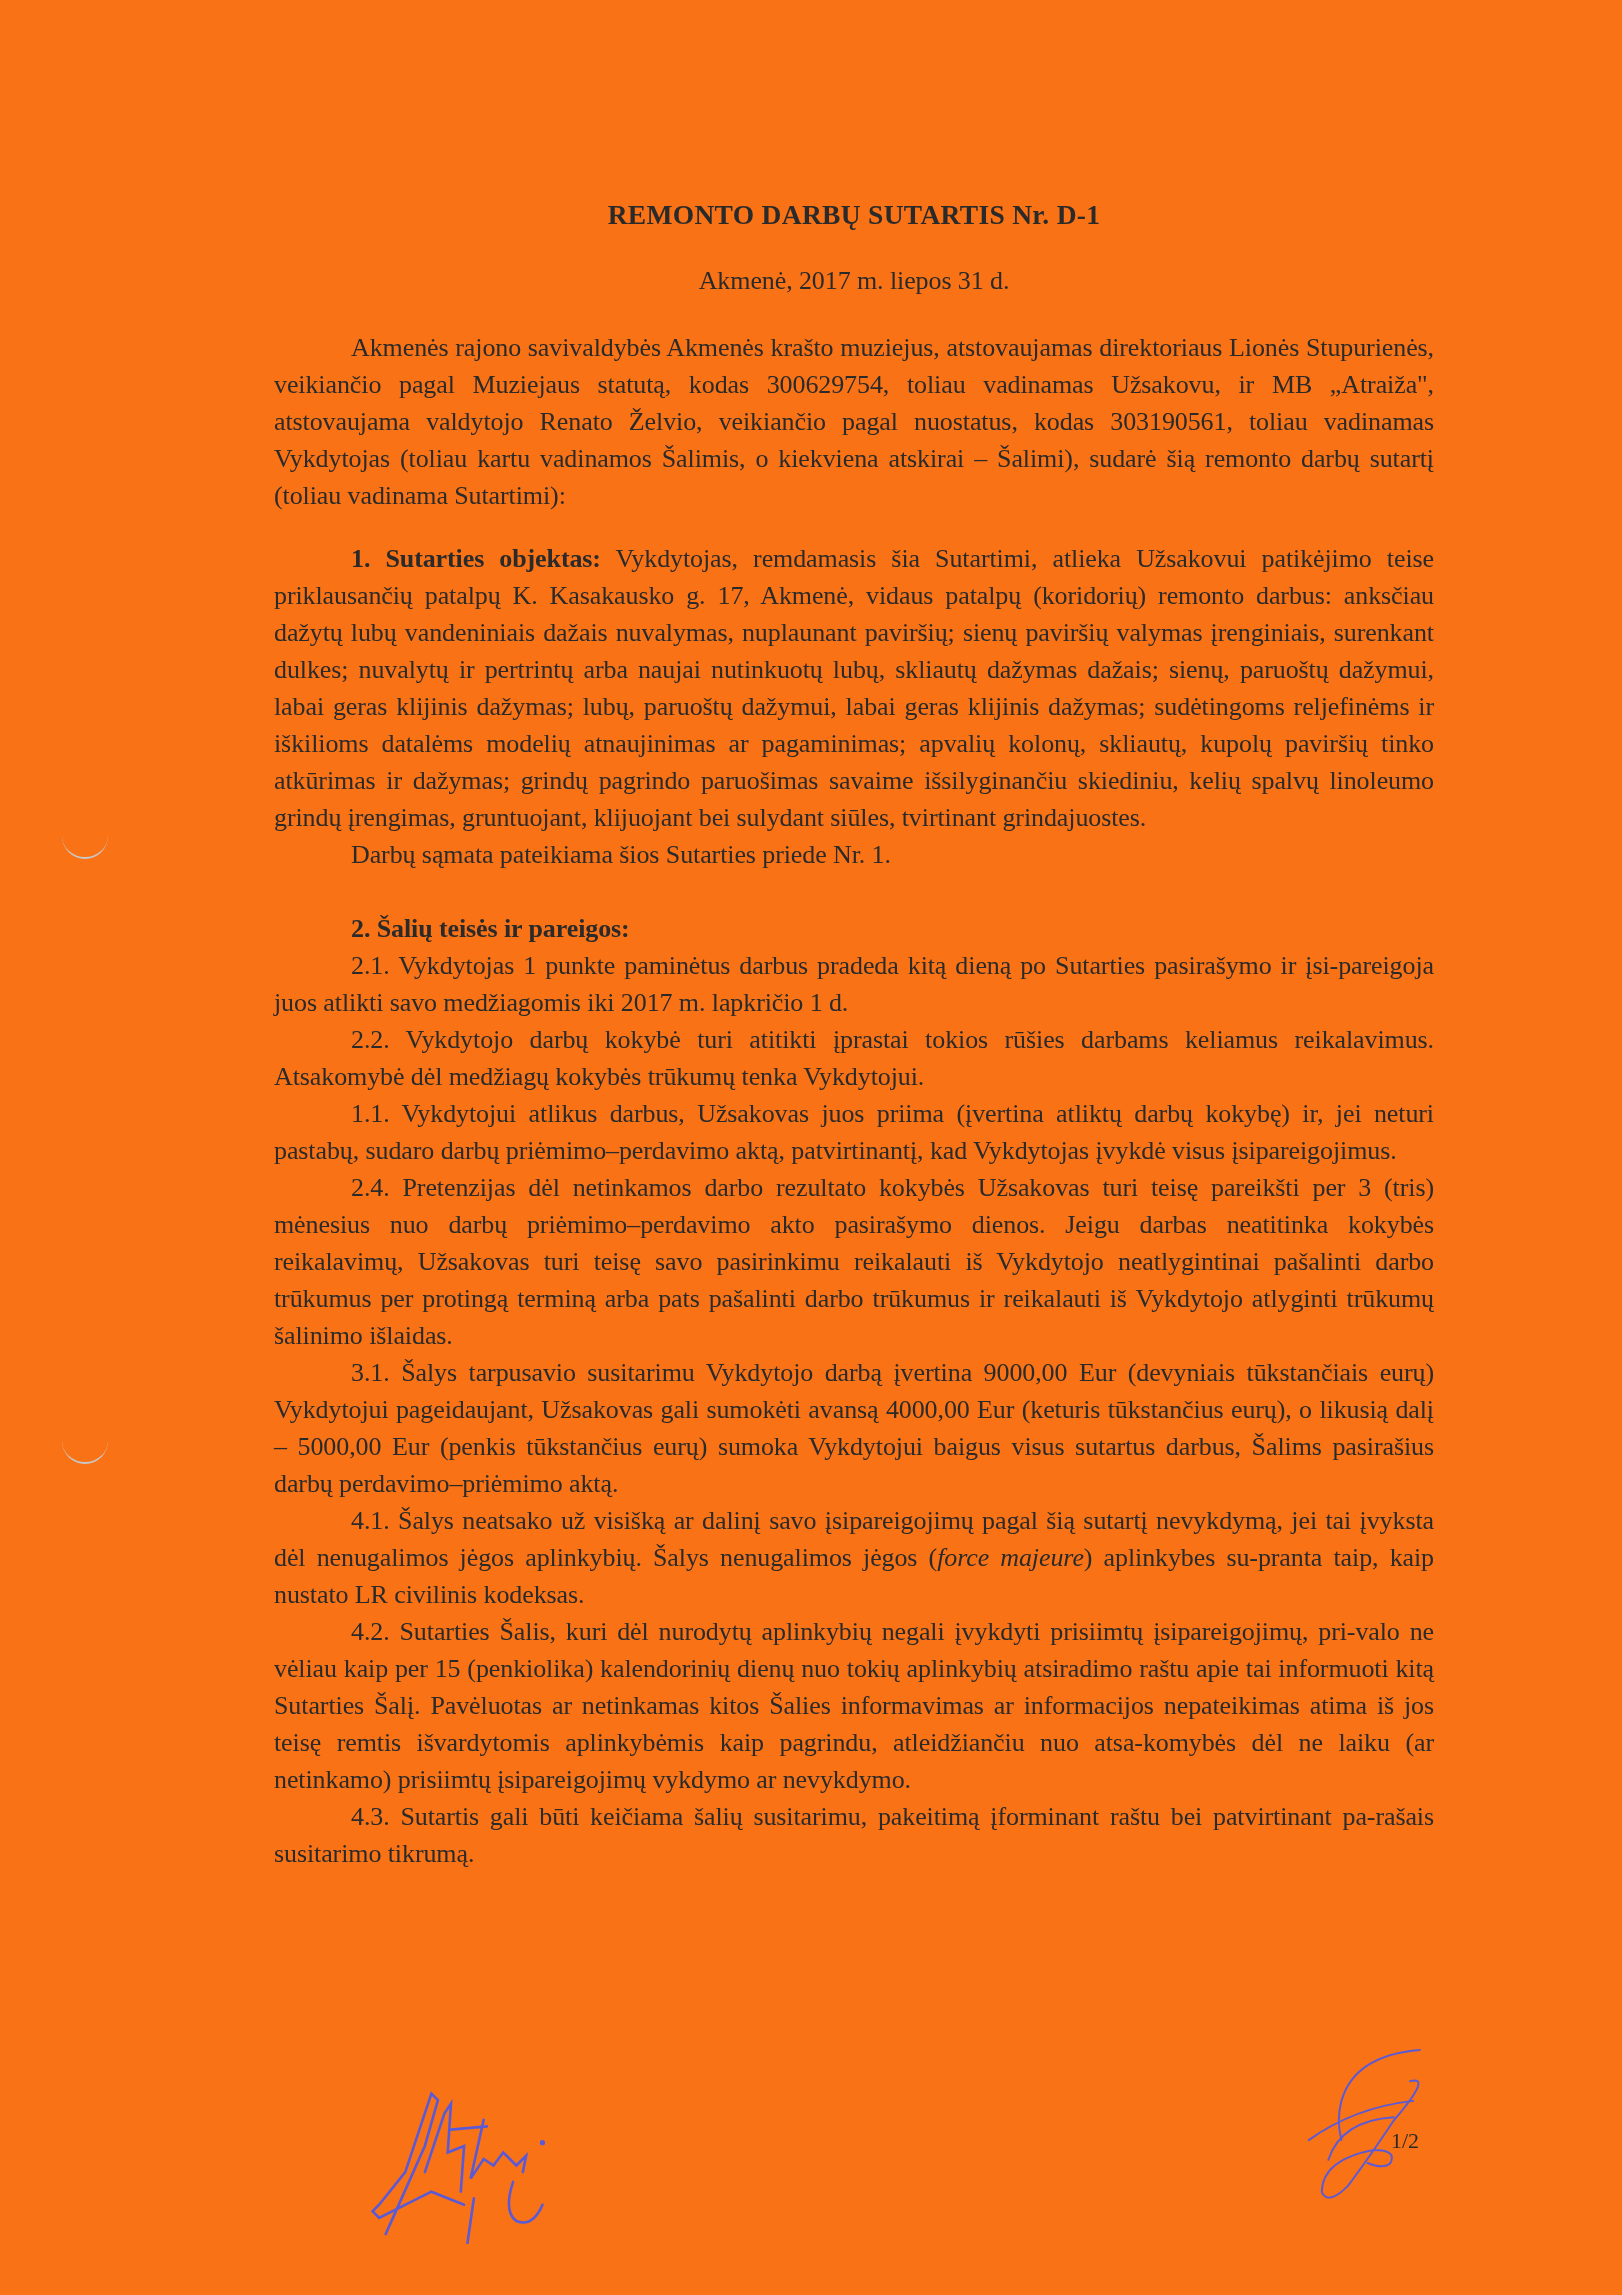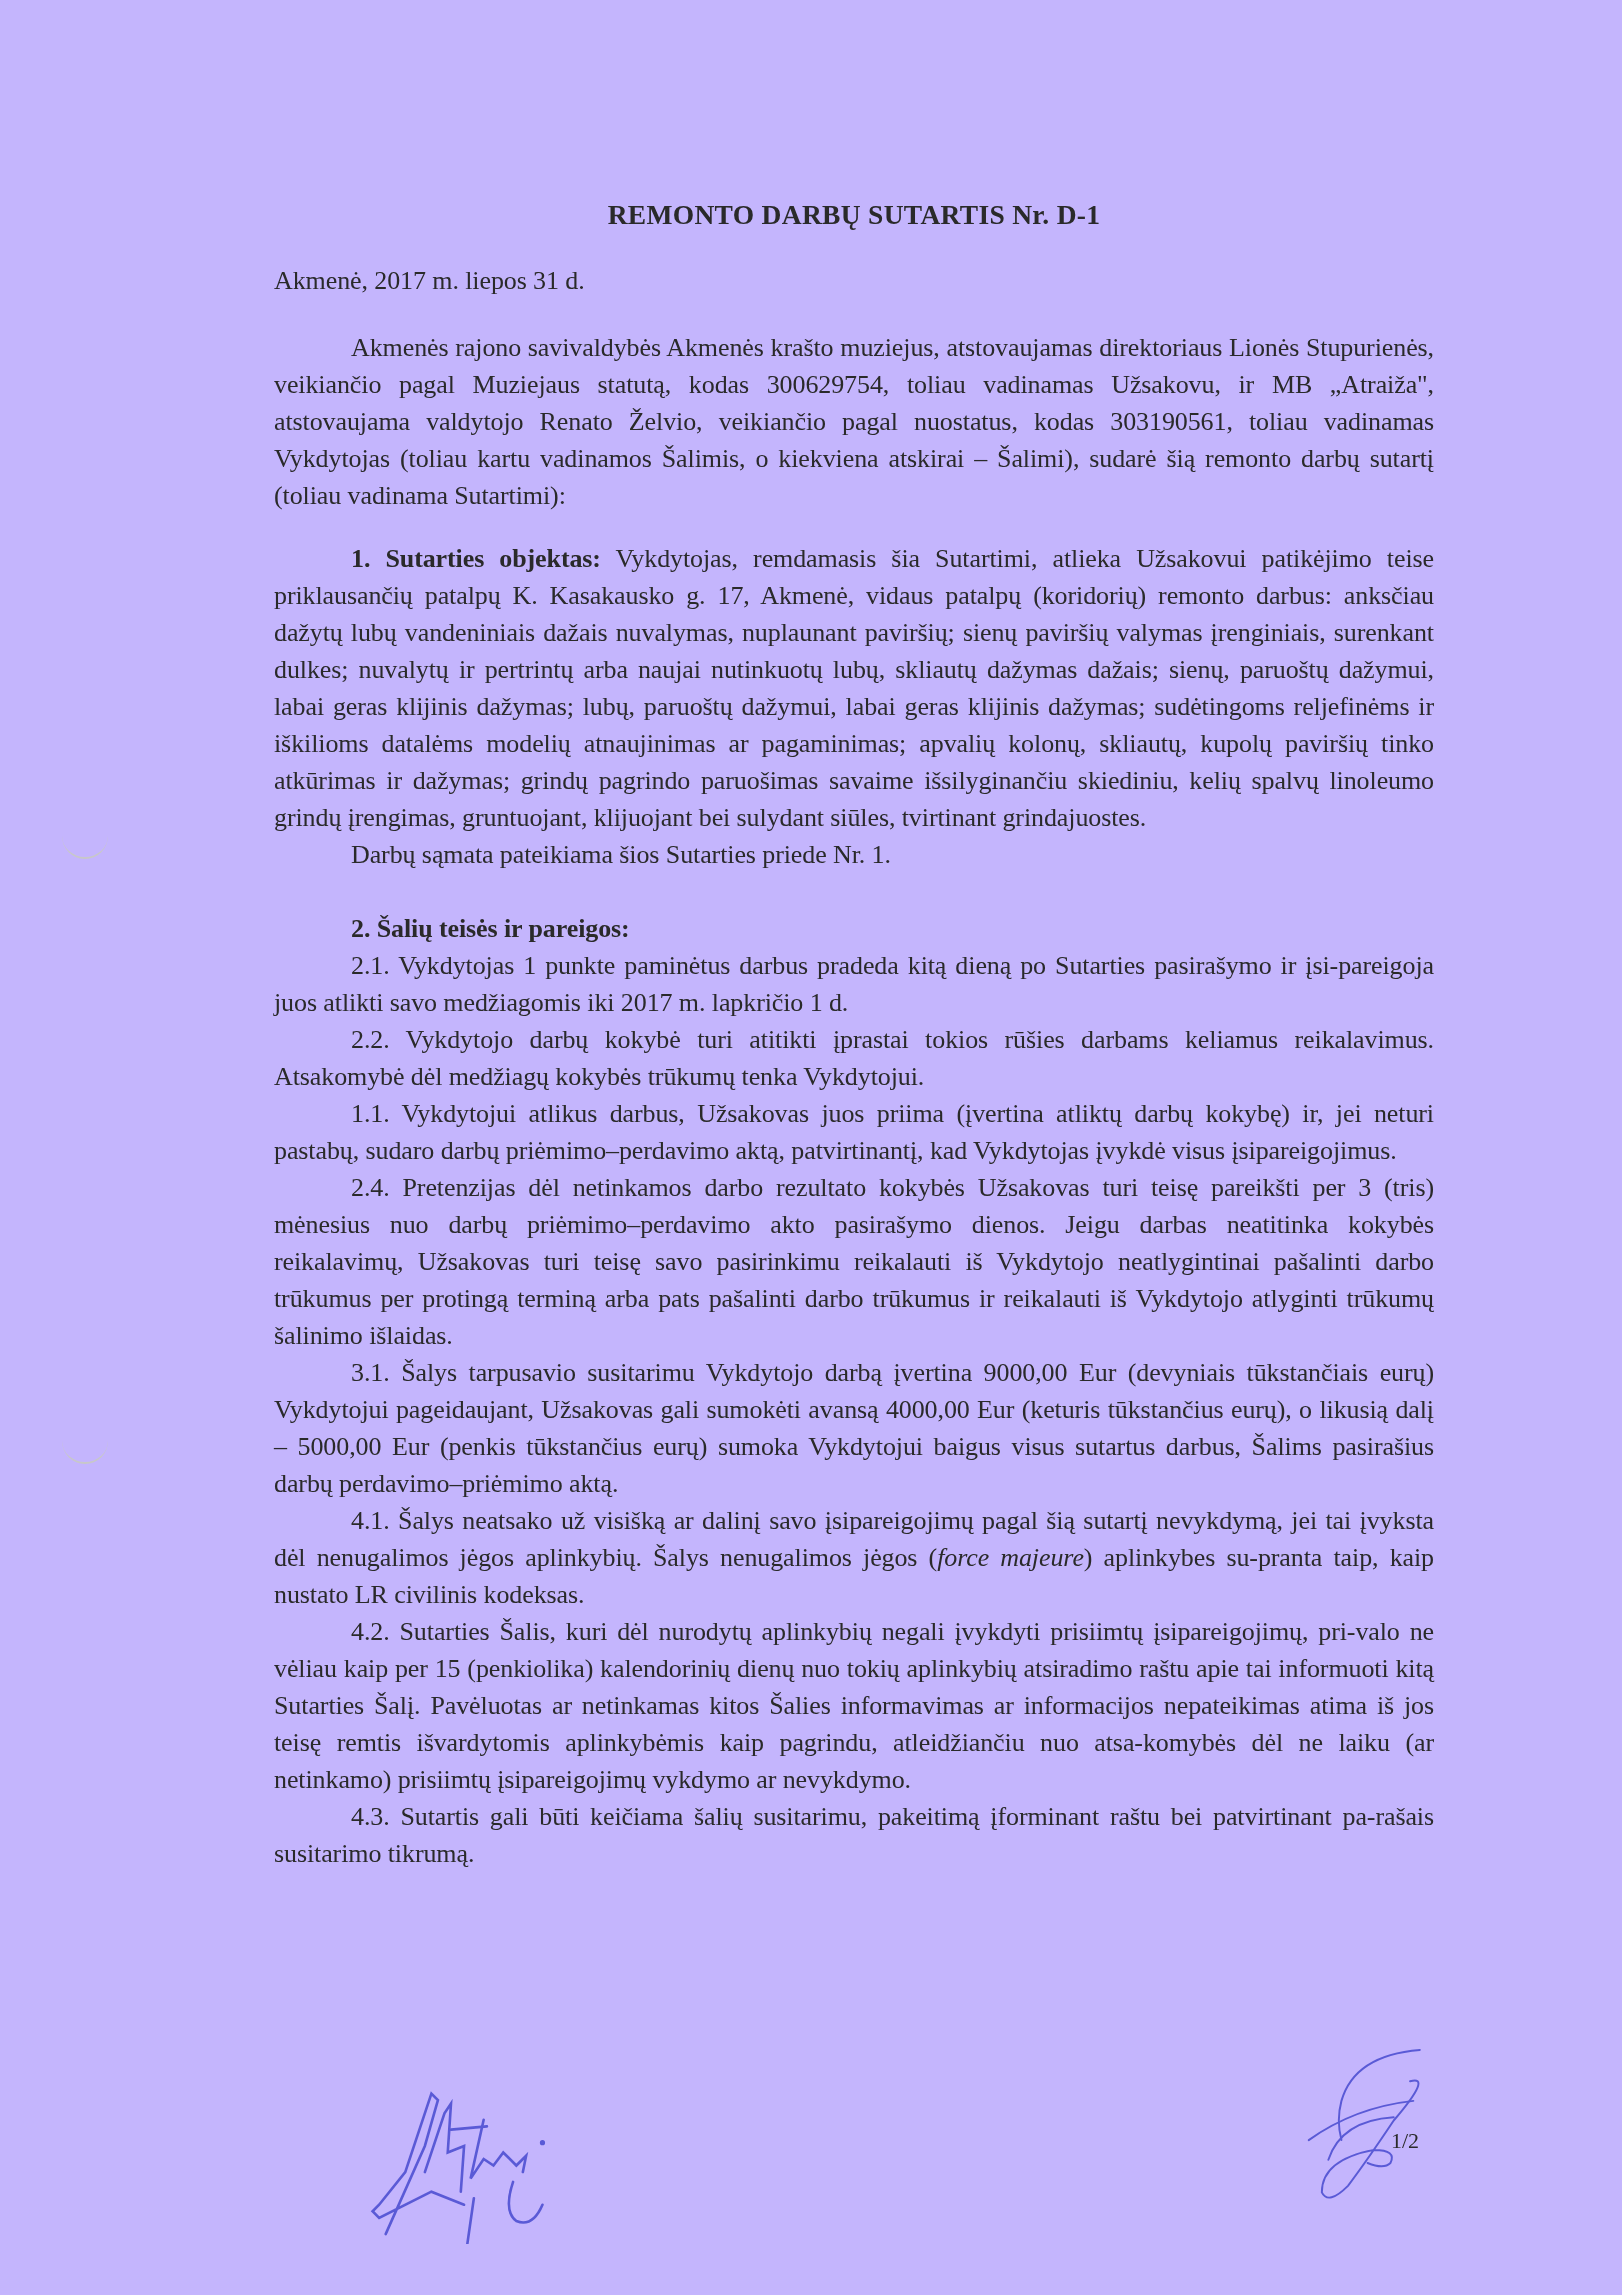--- a/index.html
+++ b/index.html
@@ -1,22 +1,22 @@
 <!DOCTYPE html>
 <html style="font-size:10.5px"><head>
 <meta charset="utf-8">
 <style>
   html, body { margin: 0; padding: 0; background: #ffffff; }
   body { width: 1623px; height: 2295px; position: relative; overflow: hidden;
          font-family: "Liberation Serif", "DejaVu Serif", serif; color: #2a2a2a; }
-  .page { position: absolute; left: 0; top: 0; width: 1623px; height: 2295px; background: #c4b5fd; }
+  .page { position: absolute; left: 0; top: 0; width: 1623px; height: 2295px; background: #f97316; }
   .content { position: absolute; left: 274px; top: 196px; width: 1160px;
              font-size: 26px; line-height: 37px; letter-spacing: -0.1px; }
   .title { text-align: center; font-weight: bold; font-size: 27.5px; margin: 0 0 29px 0; letter-spacing: 0.3px; }
-  .place-date { text-align: left; margin: 0 0 30px 0; }
+  .place-date { text-align: center; margin: 0 0 30px 0; }
   p { margin: 0; text-align: justify; text-indent: 0; }
   p.indent { text-indent: 77px; }
   .section-head { font-weight: bold; margin-top: 37px; text-indent: 77px; }
   .lead { font-weight: bold; }
   .mt { margin-top: 26px; }
   em { font-style: italic; }
   .hole { position: absolute; left: 62px; width: 46px; height: 26px;
           border-bottom: 2px solid #c8c8c8; border-radius: 0 0 26px 26px; }
   .page-num { position: absolute; left: 1391px; top: 2128px; font-size: 22px; color: #2a2a2a; }
   .sig { position: absolute; }

